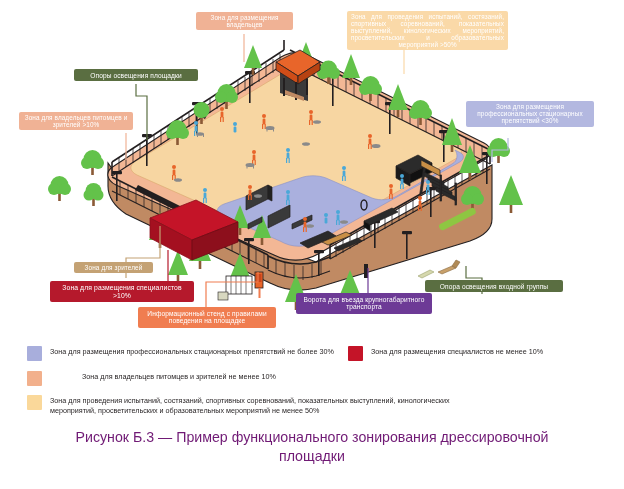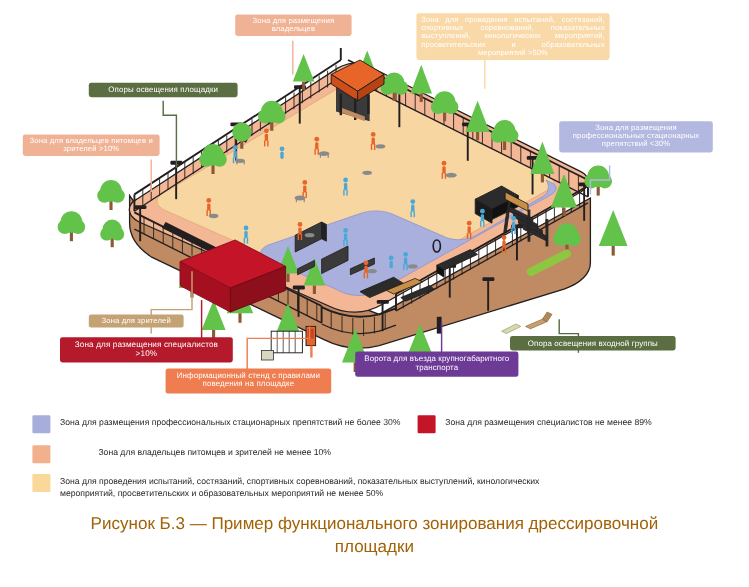--- a/index.html
+++ b/index.html
@@ -37,21 +37,21 @@
 
   
   #legend{position:absolute;left:0;top:338px;width:624px;height:80px;z-index:30;}
   .lg-row{position:absolute;display:flex;align-items:flex-start;}
   .sw{width:15px;height:15px;flex:0 0 15px;margin-right:8px;border-radius:1px;}
   .lg-txt{font-size:7.2px;color:#231f20;line-height:1.32;padding-top:1px;}
 
   
   #caption{
     position:absolute;left:42px;top:428px;width:540px;
-    text-align:center;font-size:14.2px;color:#a16207;line-height:1.35;
+    text-align:center;font-size:14.2px;color:#701a75;line-height:1.35;
   }
 </style>
 </head>
 <body>
 
 <svg id="figure" viewBox="0 0 624 489">
   <defs>
     <clipPath id="clipField">
       <path d="M288,66 L452,150 L452,206 L402,238 L300,262 L196,236 L122,182 L122,150 Z"></path>
     </clipPath>
@@ -653,21 +653,21 @@
 
 <div id="legend">
 
   <div class="lg-row" style="left:27px;top:8px;width:320px;">
     <span class="sw" style="background:#a8aedc;"></span>
     <span class="lg-txt">Зона для размещения профессиональных стационарных препятствий не более 30%</span>
   </div>
 
   <div class="lg-row" style="left:348px;top:8px;width:260px;">
     <span class="sw" style="background:#c41428;"></span>
-    <span class="lg-txt">Зона для размещения специалистов не менее 89%</span>
+    <span class="lg-txt">Зона для размещения специалистов не менее 10%</span>
   </div>
 
   <div class="lg-row" style="left:27px;top:33px;width:340px;gap:32px;">
     <span class="sw" style="background:#f2b08c;"></span>
     <span class="lg-txt">Зона для владельцев питомцев и зрителей не менее 10%</span>
   </div>
 
   <div class="lg-row" style="left:27px;top:57px;width:440px;">
     <span class="sw" style="background:#fad89a;"></span>
     <span class="lg-txt">Зона для проведения испытаний, состязаний, спортивных соревнований, показательных выступлений, кинологических мероприятий, просветительских и образовательных мероприятий не менее 50%</span>

